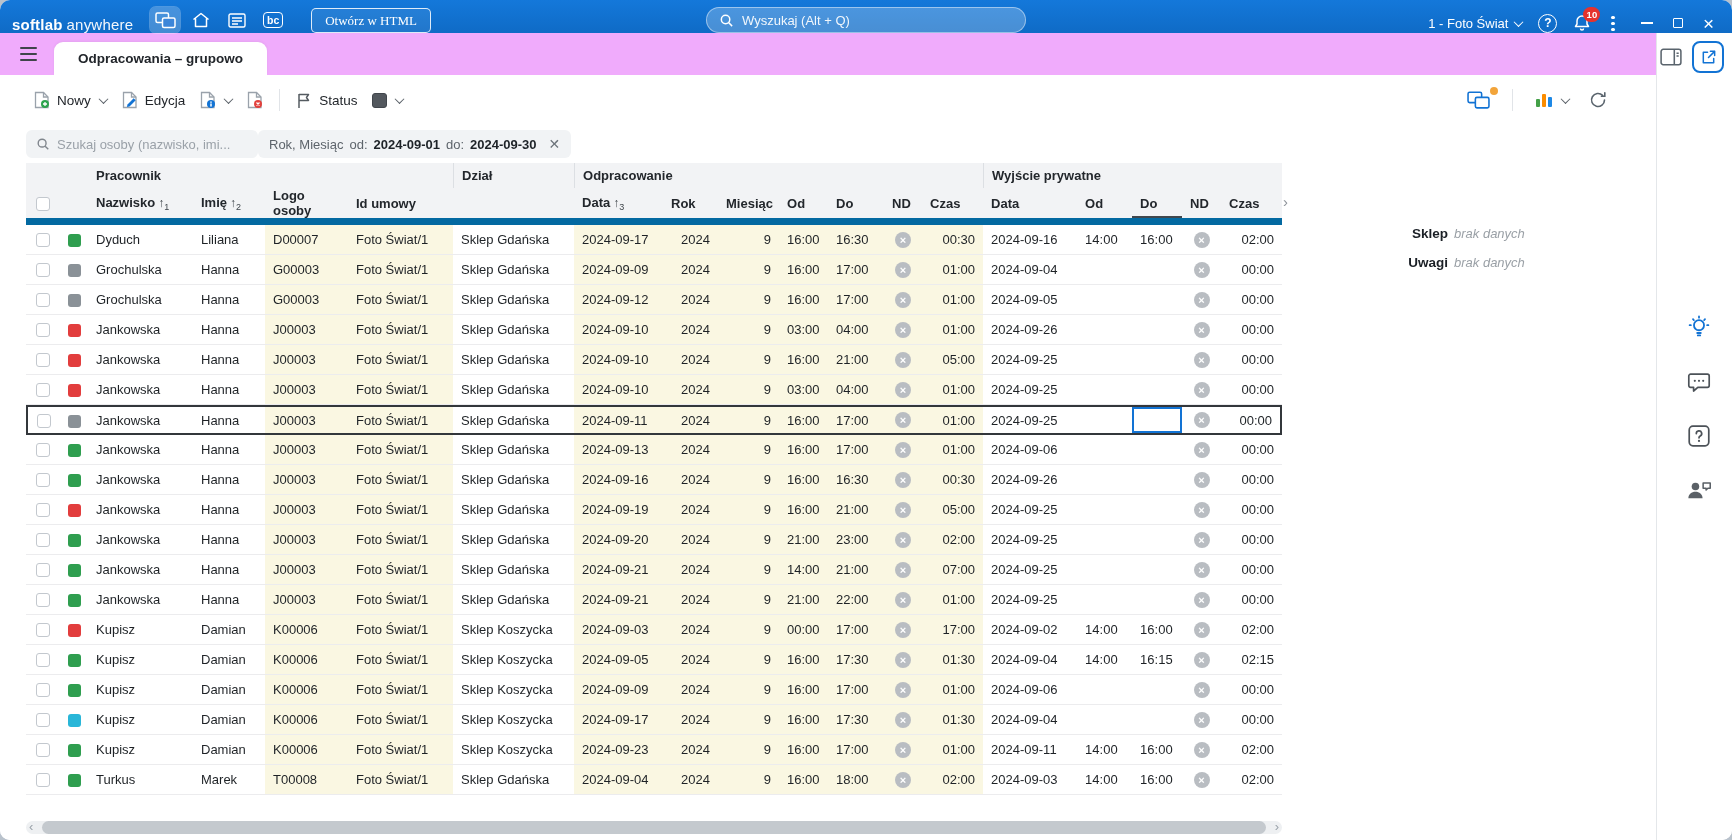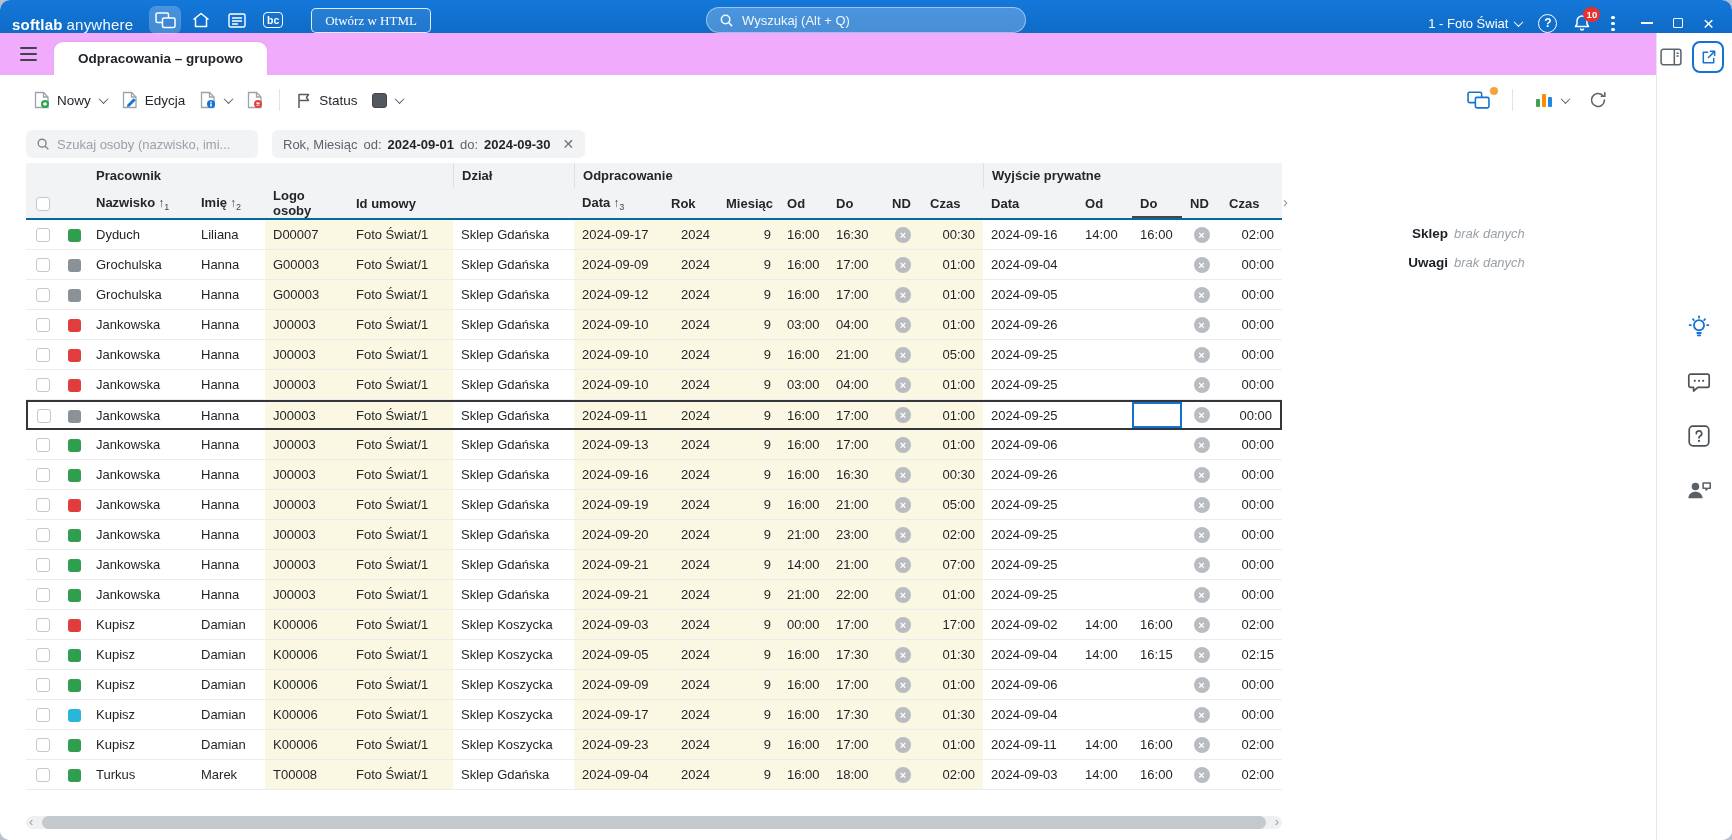--- a/index.html
+++ b/index.html
@@ -60,39 +60,39 @@
   .tbtn { display:flex; align-items:center; gap:7px; border:none; background:none; font-size:13.5px; color:#22262b;
           padding:5px 7px; border-radius:5px; cursor:pointer; font-family:inherit; white-space:nowrap; }
   .tbtn .chev { color:#5a6168; margin-left:2px; }
   .vsep { width:1px; height:22px; background:#e1e4e8; margin:0 9px; }
   .swatch { width:15px; height:15px; background:#53585e; border:1px solid #41464c; border-radius:3px; display:inline-block; }
   .tb-right-icons { margin-left:auto; margin-right:26px; display:flex; align-items:center; gap:6px; }
   .ic-rel { position:relative; }
   .dot-orange { position:absolute; top:1px; right:-1px; width:8px; height:8px; border-radius:50%; background:#f2a43a; }
 
   
-  .filterrow { height:38px; display:flex; align-items:center; gap:14px; padding:0 26px; background:#fff; flex:0 0 auto; }
+  .filterrow { height:38px; display:flex; align-items:center; padding:0 26px; background:#fff; flex:0 0 auto; }
   .psearch { width:232px; height:28px; background:#f1f3f5; border-radius:6px; display:flex; align-items:center;
              gap:7px; padding:0 10px; }
   .psearch input { flex:1; min-width:0; border:none; background:transparent; outline:none; font-size:13px;
                    color:#3c4248; font-family:inherit; }
   .psearch input::placeholder { color:#9aa1a8; }
   .chip { height:28px; background:#f1f3f5; border-radius:6px; display:flex; align-items:center; gap:6px;
           padding:0 11px; font-size:13px; color:#5d646b; white-space:nowrap; }
   .chip b { color:#1e2328; font-weight:700; }
   .chip .x { margin-left:6px; color:#6c737a; font-size:14px; cursor:pointer; }
 
   
   .body-row { flex:1; display:flex; min-height:0; background:#fff; }
   .table-wrap { margin-left:26px; width:1258px; flex:0 0 auto; position:relative; }
   table { width:1256px; border-collapse:separate; border-spacing:0; table-layout:fixed; font-size:13px; color:#1e2226; }
   thead th { background:#f2f3f5; text-align:left; font-weight:700; color:#23272c; padding:0 8px; }
   tr.group-row th { height:25px; font-size:13px; }
   tr.group-row th.gsep { border-left:1px solid #dcdfe3; }
-  tr.col-row th { height:28px; border-bottom:2px solid #0369a1; }
+  tr.col-row th { height:28px; border-bottom:7px solid #0369a1; }
   th.active-col { box-shadow:inset 0 -2px 0 #41474d; }
   .sort { color:#3f454b; font-weight:400; margin-left:3px; font-size:12px; }
   .sort-n { font-size:9px; vertical-align:-3px; }
   tbody td { height:30px; padding:0 8px; border-bottom:1px solid #ececee; background:#fff; white-space:nowrap; overflow:hidden; }
   td.yl { background:#faf7e2; }
   td.num, th.num { text-align:right; }
   td.c-cb, th.c-cb, td.c-st, th.c-st, td.c-nd { text-align:center; padding:0; }
   .cb { width:14px; height:14px; border:1.5px solid #c3c8ce; border-radius:3px; background:#fff;
         display:inline-block; vertical-align:middle; cursor:pointer; }
   .status-chip { width:13px; height:13px; border-radius:3px; display:inline-block; vertical-align:middle; }

